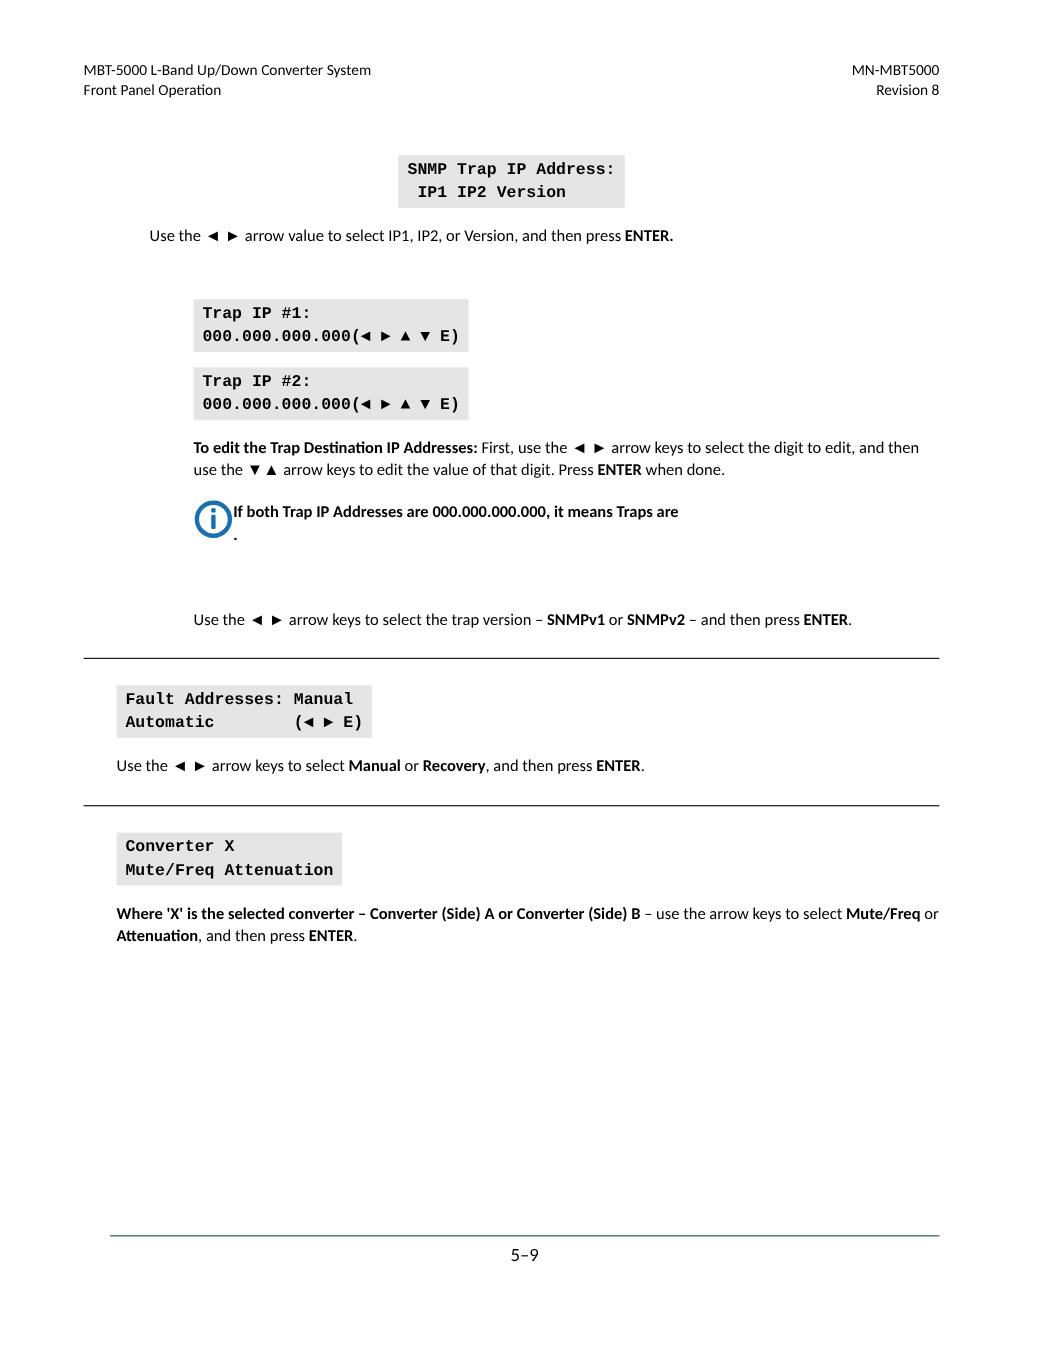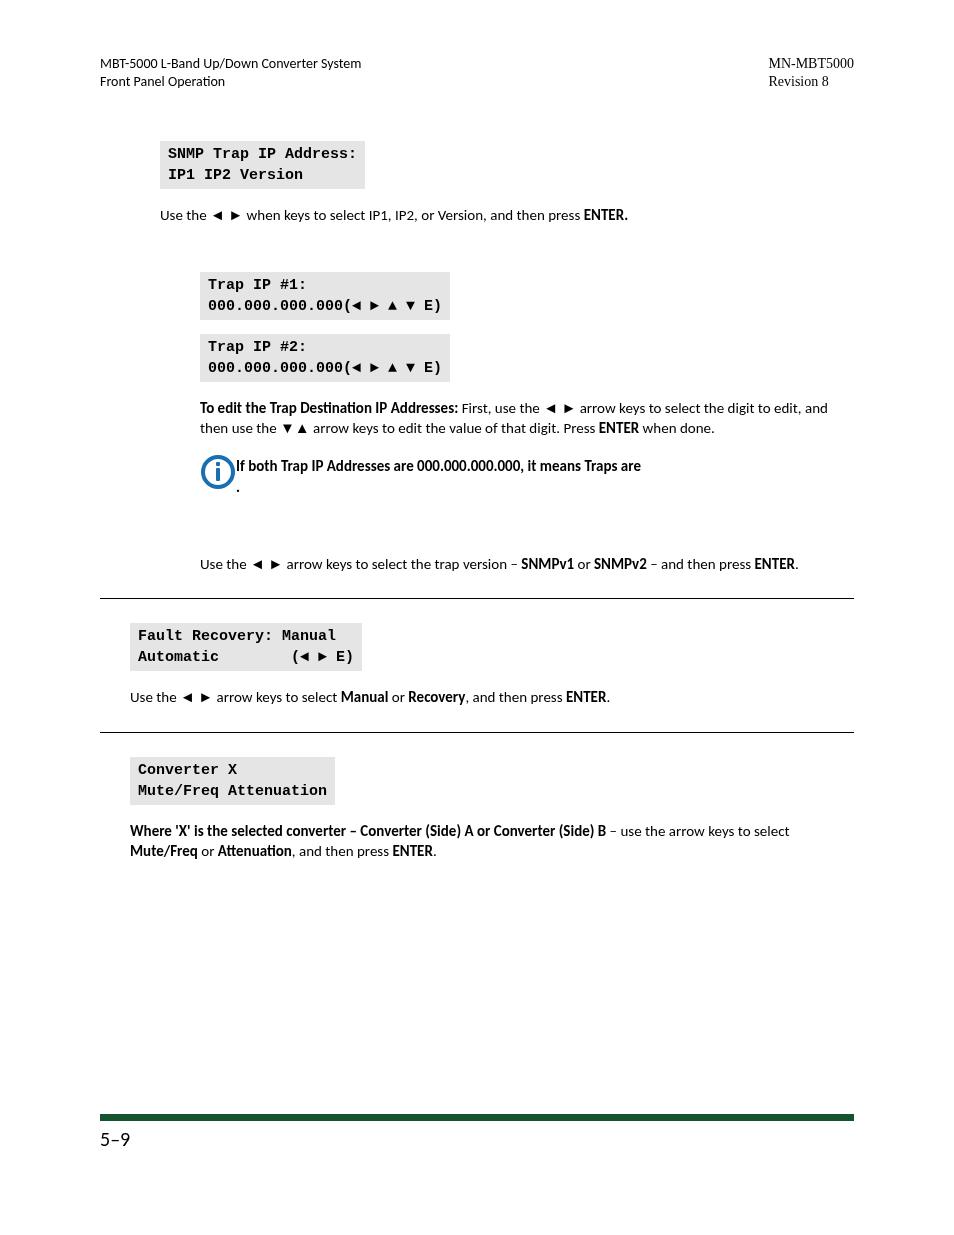--- a/index.html
+++ b/index.html
@@ -8,46 +8,46 @@
     font-family: Calibri, Arial, sans-serif;
     font-size: 15px;
     color: #000;
     background: #fff;
   }
   .page {
     width: 954px;
     height: 1191px;
     position: relative;
     box-sizing: border-box;
-    padding: 55px 100px 40px 100px;
+    padding: 55px 100px 40px 76px;
   }
   .header {
     display: flex;
     justify-content: space-between;
     font-size: 14px;
     margin-bottom: 50px;
   }
   .header-left, .header-right {
     line-height: 1.3;
   }
   .header-right {
-    font-family: Liberation Serif, serif;
+    text-align: right;
   }
   .lcd {
     background: #e5e5e5;
     font-family: "Courier New", monospace;
     font-weight: bold;
     font-size: 15px;
     padding: 3px 8px;
     display: inline-block;
     white-space: pre;
     line-height: 1.4;
   }
   .lcd-block {
-    margin-left: 60px;
+    text-align: center;
   }
   .body-text {
     margin: 16px 0 16px 60px;
     line-height: 1.35;
   }
   .indent {
     margin-left: 100px;
   }
   .indent-text {
     margin: 16px 0 16px 100px;
@@ -69,23 +69,24 @@
   hr.sep {
     border: none;
     border-top: 1px solid #000;
     margin: 24px 0;
   }
   .footer {
     position: absolute;
     bottom: 40px;
     left: 100px;
     right: 100px;
-    border-top: 7px solid #14532d;
+    text-align: center;
+    border-top: 1px solid #14532d;
     padding-top: 6px;
-    font-size: 20px;
+    font-size: 17px;
   }
   b { font-weight: bold; }
 </style>
 </head>
 <body>
 
 <div class="page">
 
   <div class="header">
     <div class="header-left">
@@ -97,21 +98,21 @@
       <div>Revision 8</div>
     </div>
   </div>
 
   <div class="lcd-block">
     <span class="lcd">SNMP Trap IP Address:
 IP1 IP2 Version    </span>
   </div>
 
   <p class="body-text">
-    <span>Use the ◄ ► when keys to select IP1, IP2, or Version, and then press </span><b>ENTER.</b>
+    <span>Use the ◄ ► arrow value to select IP1, IP2, or Version, and then press </span><b>ENTER.</b>
   </p>
 
   <div style="height:30px"></div>
 
   <div class="indent">
     <span class="lcd">Trap IP #1:
 000.000.000.000(◄ ► ▲ ▼ E)</span>
   </div>
   <div style="height:14px"></div>
   <div class="indent">
@@ -140,21 +141,21 @@
   <div style="height:30px"></div>
 
 
   <p class="indent-text">
     <span>Use the ◄ ► arrow keys to select the trap version – </span><b>SNMPv1</b><span> or </span><b>SNMPv2</b><span> – and then press </span><b>ENTER</b><span>.</span>
   </p>
 
   <hr class="sep">
 
   <div style="margin-left:30px">
-    <span class="lcd">Fault Recovery: Manual
+    <span class="lcd">Fault Addresses: Manual
 Automatic        (◄ ► E)</span>
   </div>
 
   <p style="margin:16px 0 16px 30px; line-height:1.35">
     <span>Use the ◄ ► arrow keys to select </span><b>Manual</b><span> or </span><b>Recovery</b><span>, and then press </span><b>ENTER</b><span>.</span>
   </p>
 
   <hr class="sep">
 
   <div style="margin-left:30px">

